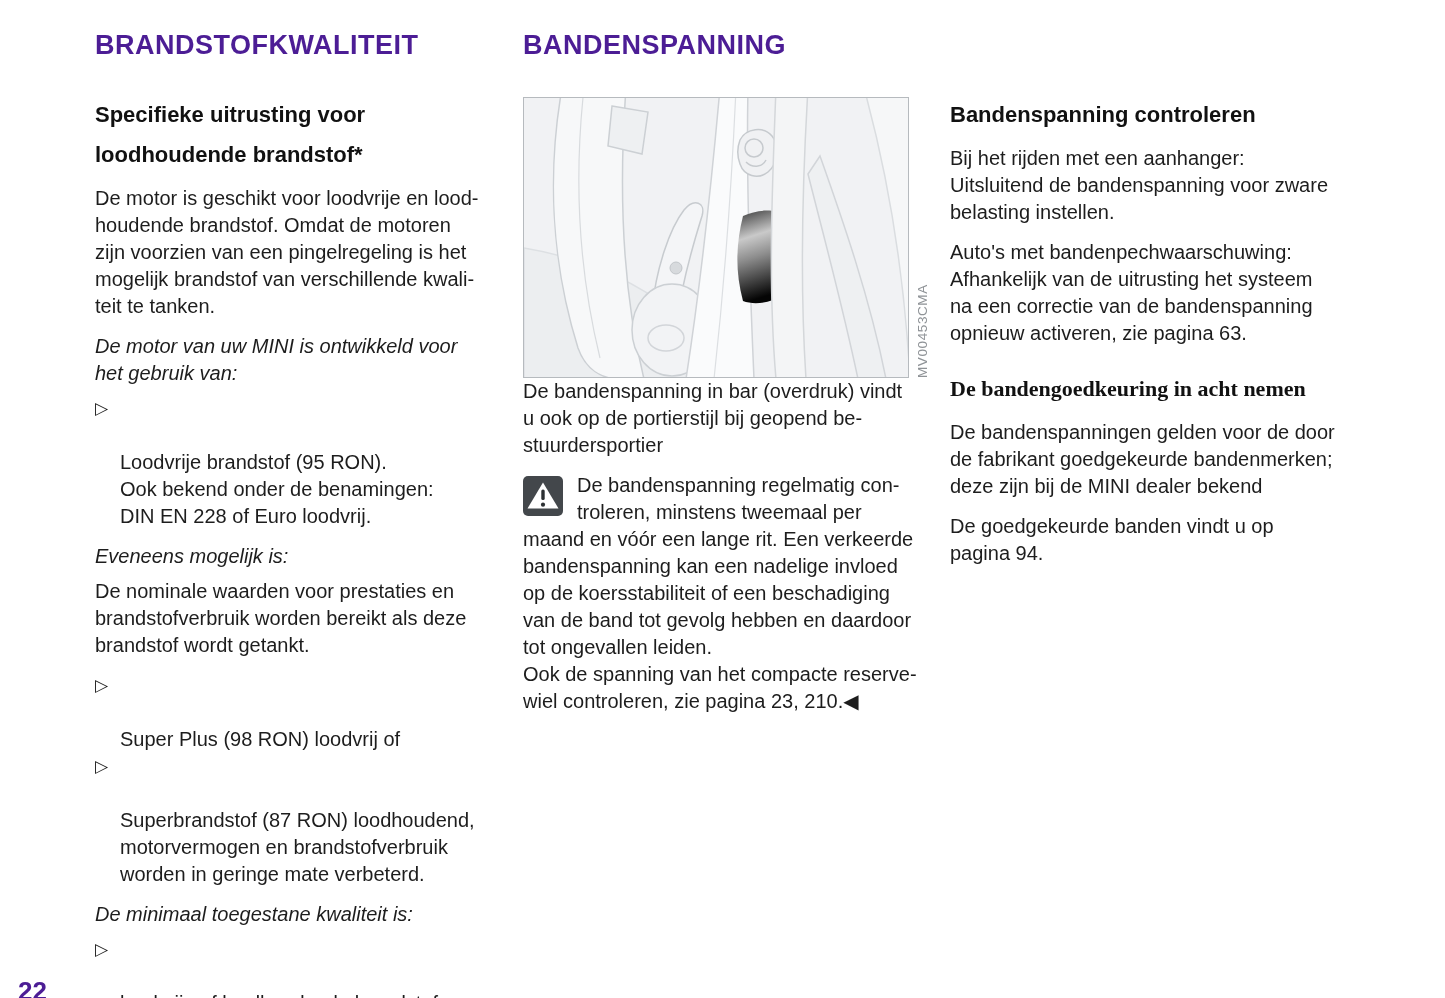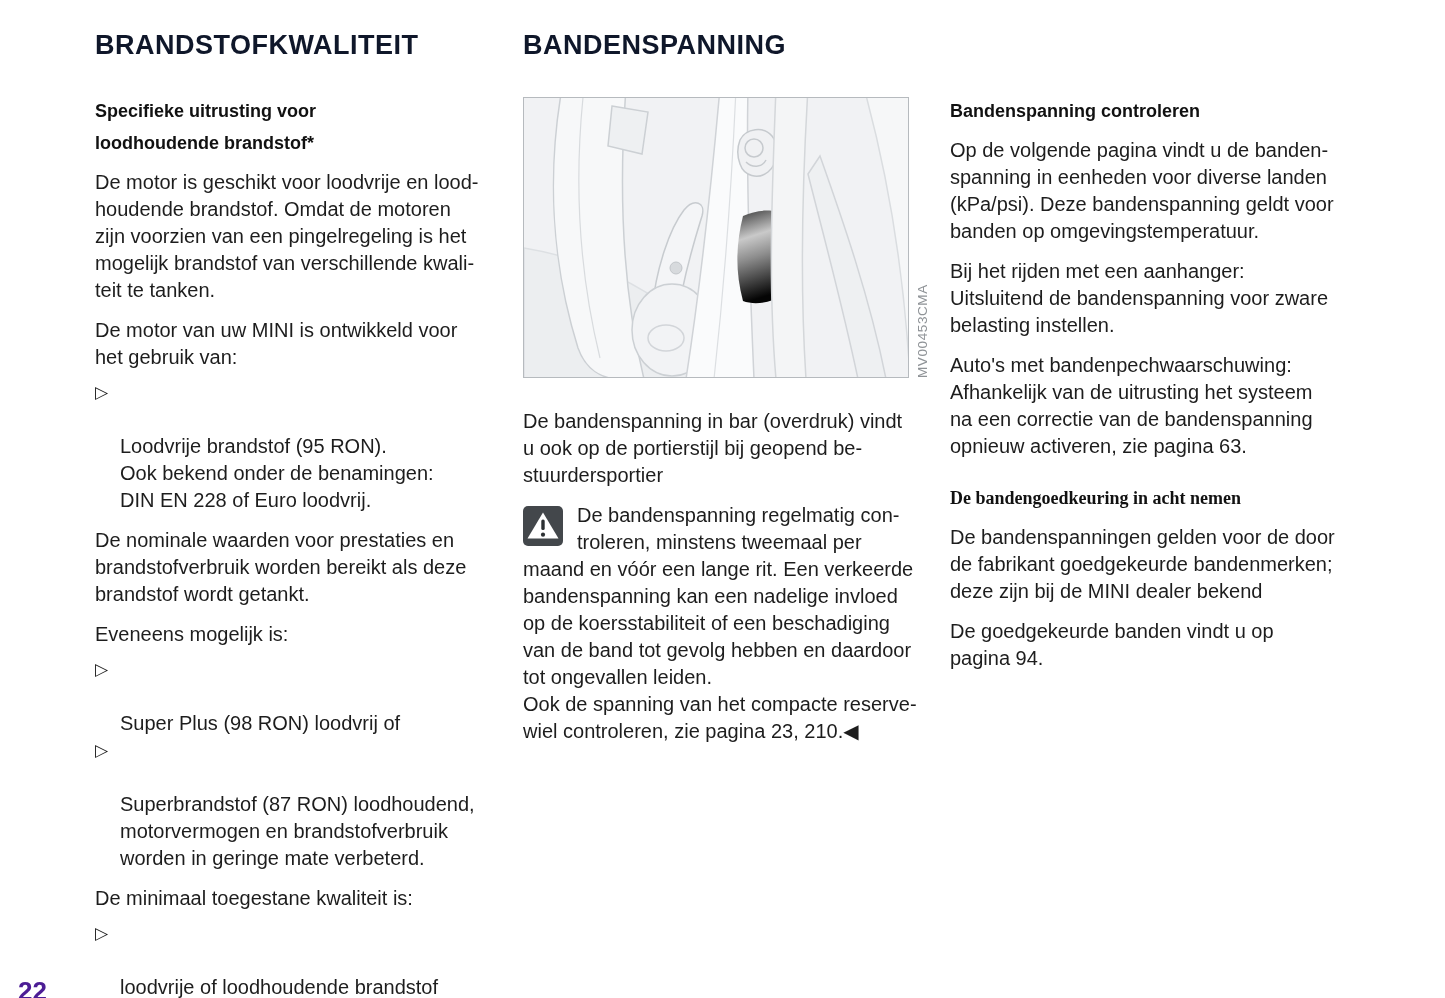--- a/index.html
+++ b/index.html
@@ -13,38 +13,38 @@
     height: 998px;
     font-family: "Liberation Sans", "DejaVu Sans", sans-serif;
     color: #1d1d1d;
     overflow: hidden;
   }
   .abs { position: absolute; }
   .h1 {
     font-size: 27px;
     font-weight: bold;
     letter-spacing: 0.5px;
-    color: #0f172a;
+    color: #4c1d95;
     white-space: nowrap;
   }
   .subhead {
-    font-size: 18px;
-    line-height: 32px;
+    font-size: 22px;
+    line-height: 40px;
     font-weight: bold;
     color: #111;
     white-space: pre-line;
     margin: 0 0 10px 0;
   }
   .para {
     font-size: 20px;
     line-height: 27px;
     white-space: pre-line;
     margin: 0 0 13px 0;
   }
-  .para.tight { margin-bottom: 8px; }
+  .para.tight { margin-bottom: 8px; font-style: italic; }
   .bullet {
     position: relative;
     font-size: 20px;
     line-height: 27px;
     white-space: pre-line;
     padding-left: 25px;
     margin: 0 0 13px 0;
   }
   .bullet.join { margin-bottom: 0; }
   .bullet .marker {
@@ -71,21 +71,21 @@
     position: absolute;
     left: 392px;
     top: 281px;
     transform: rotate(-90deg);
     transform-origin: 0 0;
     font-size: 13.5px;
     letter-spacing: 0.6px;
     color: #8f9397;
     white-space: nowrap;
   }
-  .caption { margin-top: 30px; }
+  .caption { }
   .warning-block {
     position: relative;
   }
   .warning-icon {
     position: absolute;
     left: 0;
     top: 4px;
     width: 40px;
     height: 40px;
   }
@@ -125,24 +125,24 @@
 mogelijk brandstof van verschillende kwali-
 teit te tanken.</p>
   <p class="para tight">De motor van uw MINI is ontwikkeld voor
 het gebruik van:</p>
   <div class="bullet">
     <span class="marker">▷</span>
     <span>Loodvrije brandstof (95 RON).
 Ook bekend onder de benamingen:
 DIN EN 228 of Euro loodvrij.</span>
   </div>
+  <p class="para tight">Eveneens mogelijk is:</p>
   <p class="para">De nominale waarden voor prestaties en
 brandstofverbruik worden bereikt als deze
 brandstof wordt getankt.</p>
-  <p class="para tight">Eveneens mogelijk is:</p>
   <div class="bullet join">
     <span class="marker">▷</span>
     <span>Super Plus (98 RON) loodvrij of</span>
   </div>
   <div class="bullet">
     <span class="marker">▷</span>
     <span>Superbrandstof (87 RON) loodhoudend,
 motorvermogen en brandstofverbruik
 worden in geringe mate verbeterd.</span>
   </div>
@@ -218,24 +218,20 @@
 op de koersstabiliteit of een beschadiging
 van de band tot gevolg hebben en daardoor
 tot ongevallen leiden.
 Ook de spanning van het compacte reserve-
 wiel controleren, zie pagina 23, 210.◀</p>
   </div>
 </div>
 
 <div class="abs col-right">
   <div class="subhead">Bandenspanning controleren</div>
-  <p class="para">Op de volgende pagina vindt u de banden-
-spanning in eenheden voor diverse landen
-(kPa/psi). Deze bandenspanning geldt voor
-banden op omgevingstemperatuur.</p>
   <p class="para">Bij het rijden met een aanhanger:
 Uitsluitend de bandenspanning voor zware
 belasting instellen.</p>
   <p class="para">Auto's met bandenpechwaarschuwing:
 Afhankelijk van de uitrusting het systeem
 na een correctie van de bandenspanning
 opnieuw activeren, zie pagina 63.</p>
   <div class="subhead gap-above">De bandengoedkeuring in acht nemen</div>
   <p class="para">De bandenspanningen gelden voor de door
 de fabrikant goedgekeurde bandenmerken;

